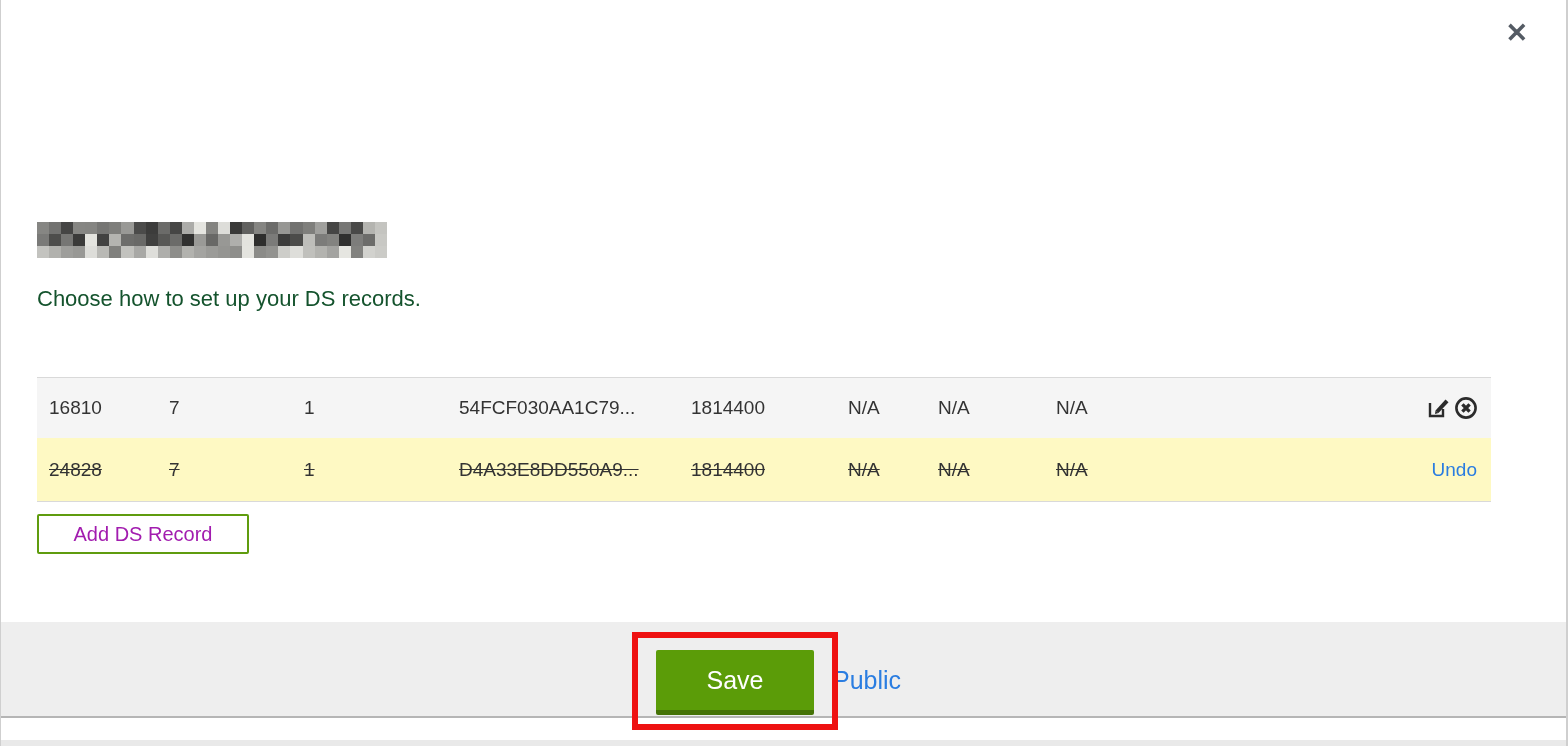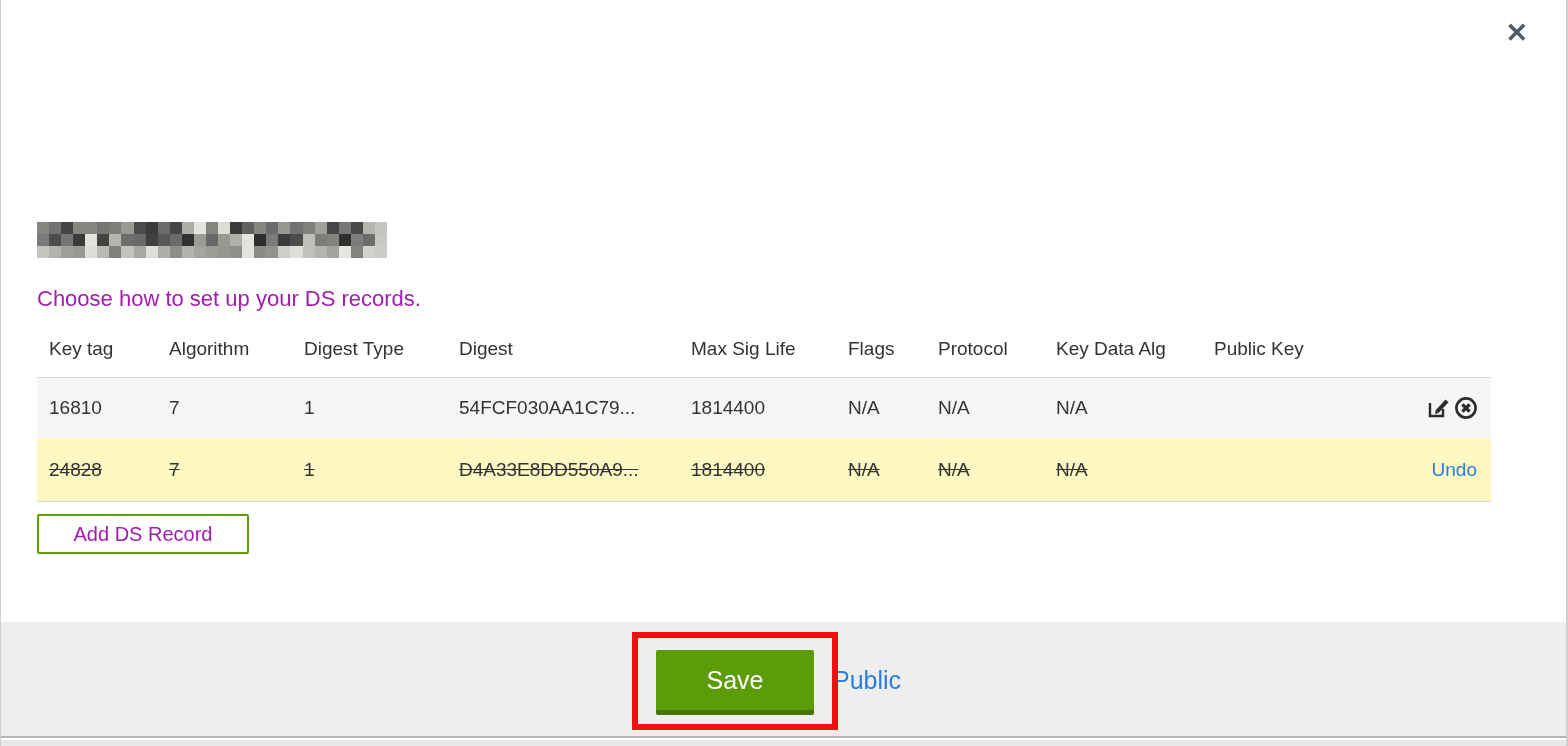--- a/index.html
+++ b/index.html
@@ -43,21 +43,21 @@
     grid-template-columns: repeat(29, 1fr);
     grid-template-rows: repeat(3, 1fr);
     overflow: hidden;
   }
   .redacted-domain .px { width: 100%; height: 100%; }
 
   .instruction {
     position: absolute;
     left: 36px; top: 286px;
     font-size: 22px;
-    color: #a21caf;
+    color: #14532d;
   }
 
   
   .tbl-header { position: absolute; left: 36px; top: 332px; width: 1454px; height: 45px; }
   .tbl-header .col {
     position: absolute; top: 6px;
     font-size: 19px; color: #333; white-space: nowrap;
   }
   .c0 { left: 12px; }  .c1 { left: 132px; } .c2 { left: 267px; }
   .c3 { left: 422px; } .c4 { left: 654px; } .c5 { left: 811px; }
@@ -97,21 +97,21 @@
     font-size: 20px;
     font-family: "Liberation Sans", sans-serif;
     cursor: pointer;
     text-align: center;
     line-height: 36px;
   }
 
   .footer {
     position: absolute;
     left: 0; top: 622px;
-    width: 100%; height: 116px;
+    width: 100%; height: 96px;
     background: #eeeeee;
     border-bottom: 2px solid #b5b5b5;
   }
   .footer-bottom-strip {
     position: absolute;
     left: 0; top: 740px; width: 100%; height: 6px;
     background: #e9e9e9;
   }
 
   .save-btn {
@@ -238,31 +238,20 @@
       <div class="px" style="background: rgb(179, 179, 175);"></div>
       <div class="px" style="background: rgb(163, 163, 160);"></div>
       <div class="px" style="background: rgb(230, 230, 225);"></div>
       <div class="px" style="background: rgb(130, 130, 127);"></div>
       <div class="px" style="background: rgb(210, 210, 206);"></div>
       <div class="px" style="background: rgb(203, 203, 199);"></div>
     </div>
 
   <div class="instruction">Choose how to set up your DS records.</div>
 
-  <div class="tbl-header">
-    <span class="col c0">Key tag</span>
-    <span class="col c1">Algorithm</span>
-    <span class="col c2">Digest Type</span>
-    <span class="col c3">Digest</span>
-    <span class="col c4">Max Sig Life</span>
-    <span class="col c5">Flags</span>
-    <span class="col c6">Protocol</span>
-    <span class="col c7">Key Data Alg</span>
-    <span class="col c8">Public Key</span>
-  </div>
 
   <div class="tbl-row row-0">
     <span class="cell c0">16810</span>
     <span class="cell c1">7</span>
     <span class="cell c2">1</span>
     <span class="cell c3">54FCF030AA1C79...</span>
     <span class="cell c4">1814400</span>
     <span class="cell c5">N/A</span>
     <span class="cell c6">N/A</span>
     <span class="cell c7">N/A</span>

